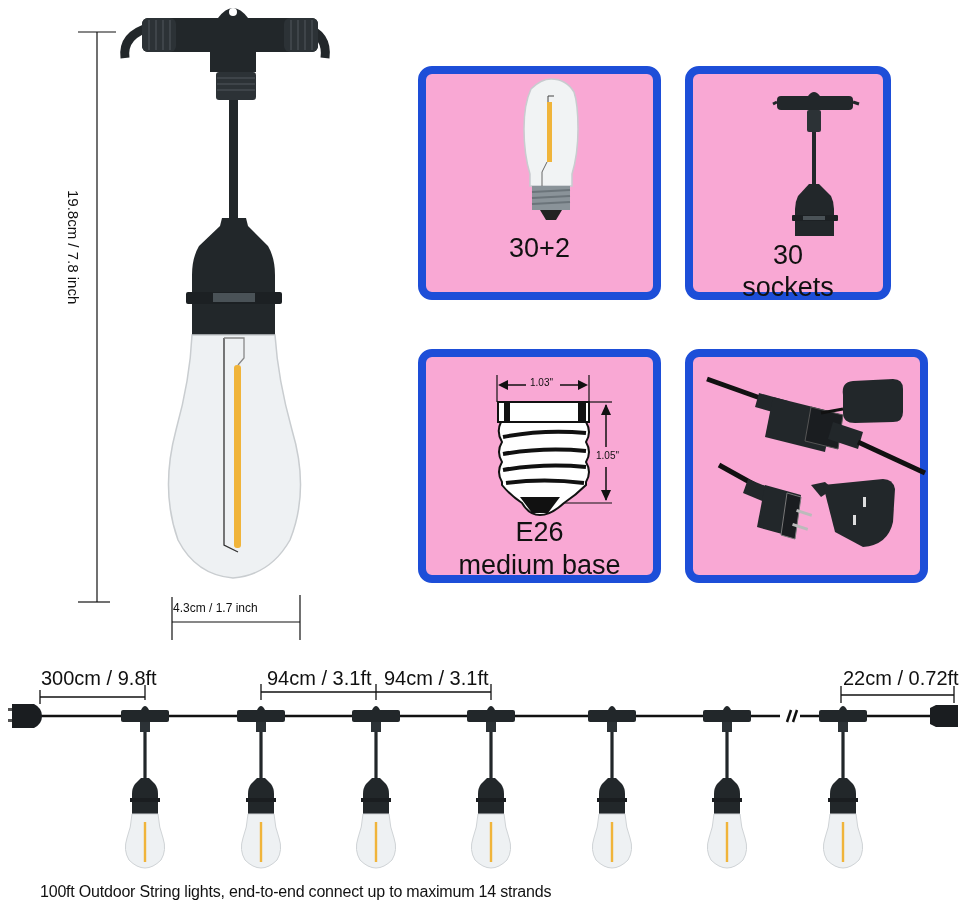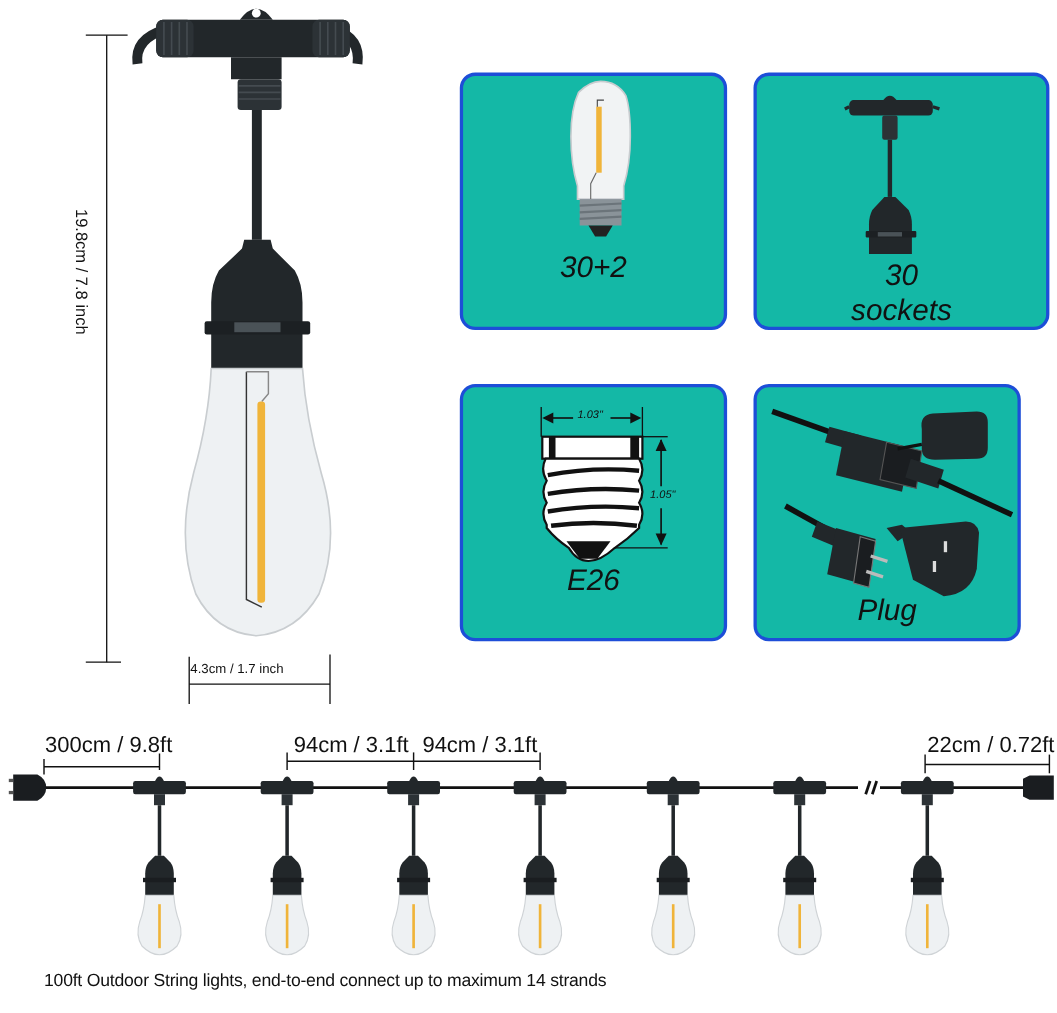--- a/index.html
+++ b/index.html
@@ -1,18 +1,18 @@
 <!DOCTYPE html>
 <html><head>
 <meta charset="utf-8">
 <style>
   html, body { margin: 0; padding: 0; background: #ffffff; }
   body { width: 961px; height: 921px; position: relative; overflow: hidden;
          font-family: "Liberation Sans", sans-serif; color: #111; }
-  .card { position: absolute; border: 3px solid #1d4ed8; border-radius: 14px; background: #14b8a6; box-sizing: border-box; font-style: italic; }
+  .card { position: absolute; border: 8px solid #1d4ed8; border-radius: 14px; background: #f9a8d4; box-sizing: border-box; }
   .card-text { position: absolute; left: 0; right: 0; text-align: center; font-size: 27px; line-height: 30px; color: #111; }
   .dim-label { position: absolute; font-size: 20px; color: #111; white-space: nowrap; }
   .dim-vert { position: absolute; font-size: 15px; color: #111; white-space: nowrap; transform-origin: left top; transform: rotate(90deg); }
   .caption { position: absolute; left: 40px; top: 883px; font-size: 16px; color: #111; white-space: nowrap; letter-spacing: -0.2px; }
   svg { position: absolute; overflow: visible; }
 </style>
 </head>
 <body>
 
 <div>
@@ -80,21 +80,21 @@
     <g stroke="#6b747a" stroke-width="2">
         <line x1="106" y1="118" x2="144" y2="116"></line>
         <line x1="106" y1="124" x2="144" y2="122"></line>
         <line x1="106" y1="130" x2="144" y2="128"></line>
       </g>
     <path d="M114 136 L136 136 L130 146 L120 146 Z" fill="#222"></path>
   </svg>
   <div class="card-text" style="top:159px;">30+2</div>
 </div>
 
-<div class="card" style="left:685px; top:66px; width:269px; height:234px;">
+<div class="card" style="left:685px; top:66px; width:206px; height:234px;">
   <svg width="243" height="234" style="left:0;top:0;">
     <path d="M115 22 Q121 14 127 22 Z" fill="#22272a"></path>
     <rect x="84" y="22" width="76" height="14" rx="4" fill="#22272a"></rect>
     <line x1="80" y1="30" x2="84" y2="28" stroke="#22272a" stroke-width="3"></line>
     <line x1="160" y1="28" x2="166" y2="30" stroke="#22272a" stroke-width="3"></line>
     <rect x="114" y="36" width="14" height="22" rx="2" fill="#2c3236"></rect>
     <rect x="119" y="58" width="4" height="52" fill="#22272a"></rect>
     <path d="M116 110 L126 110 L138 122 Q141 128 141 135 L141 162 L102 162 L102 135 Q102 128 105 122 Z" fill="#22272a"></path>
     <rect x="99" y="141" width="46" height="6" rx="1" fill="#1c2023"></rect>
     <rect x="110" y="142" width="22" height="4" fill="#4a5257"></rect>
@@ -128,20 +128,21 @@
       <path d="M77 80 Q118 72 160 76"></path>
       <path d="M77 97 Q118 90 160 94"></path>
       <path d="M77 113 Q118 106 160 110"></path>
       <path d="M80 126 Q118 121 158 126"></path>
     </g>
     <path d="M94 140 L134 140 L122 156 L106 156 Z" fill="#111"></path>
   </svg>
   <div class="dim-label" style="left:104px; top:20px; font-size:10px;">1.03"</div>
   <div class="dim-label" style="left:170px; top:93px; font-size:10px;">1.05"</div>
   <div class="card-text" style="top:160px;">E26</div>
+  <div class="card-text" style="top:193px;">medium base</div>
 </div>
 
 <div class="card" style="left:685px; top:349px; width:243px; height:234px;">
   <svg width="243" height="234" style="left:0;top:0;">
 
     <line x1="14" y1="22" x2="70" y2="42" stroke="#111" stroke-width="5"></line>
     <path d="M66 36 L95 44 L90 58 L62 50 Z" fill="#22272a"></path>
     <path d="M80 40 L140 55 L132 95 L72 80 Z" fill="#22272a"></path>
     <path d="M118 50 L150 58 L145 92 L112 84 Z" fill="#1a1d20" stroke="#555" stroke-width="1"></path>
     <path d="M140 65 L170 75 L165 92 L135 82 Z" fill="#22272a"></path>
@@ -154,21 +155,20 @@
     <path d="M72 128 L108 138 L100 180 L64 170 Z" fill="#22272a"></path>
     <path d="M94 136 L108 140 L102 182 L88 178 Z" fill="#1a1d20" stroke="#777" stroke-width="1"></path>
     <rect x="104" y="152" width="16" height="3" fill="#bbb" transform="rotate(18 104 152)"></rect>
     <rect x="100" y="166" width="16" height="3" fill="#bbb" transform="rotate(18 100 166)"></rect>
 
     <path d="M118 128 L132 125 L140 132 L128 140 Z" fill="#22272a"></path>
     <path d="M130 128 L190 122 Q200 122 202 132 L200 165 Q195 188 170 190 L142 175 Z" fill="#22272a"></path>
     <rect x="170" y="140" width="3" height="10" fill="#ddd"></rect>
     <rect x="160" y="158" width="3" height="10" fill="#ddd"></rect>
   </svg>
-  <div class="card-text" style="top:188px;">Plug</div>
 </div>
 
 <div>
   <svg width="961" height="921" style="left:0;top:0;">
     <g stroke="#111" stroke-width="1.3">
       <line x1="40" y1="697" x2="145" y2="697"></line>
         <line x1="40" y1="689" x2="145" y2="689" stroke-width="0"></line>
       <line x1="40" y1="690" x2="40" y2="704"></line>
         <line x1="145" y1="685" x2="145" y2="700"></line>
       <line x1="261" y1="692" x2="491" y2="692"></line>

